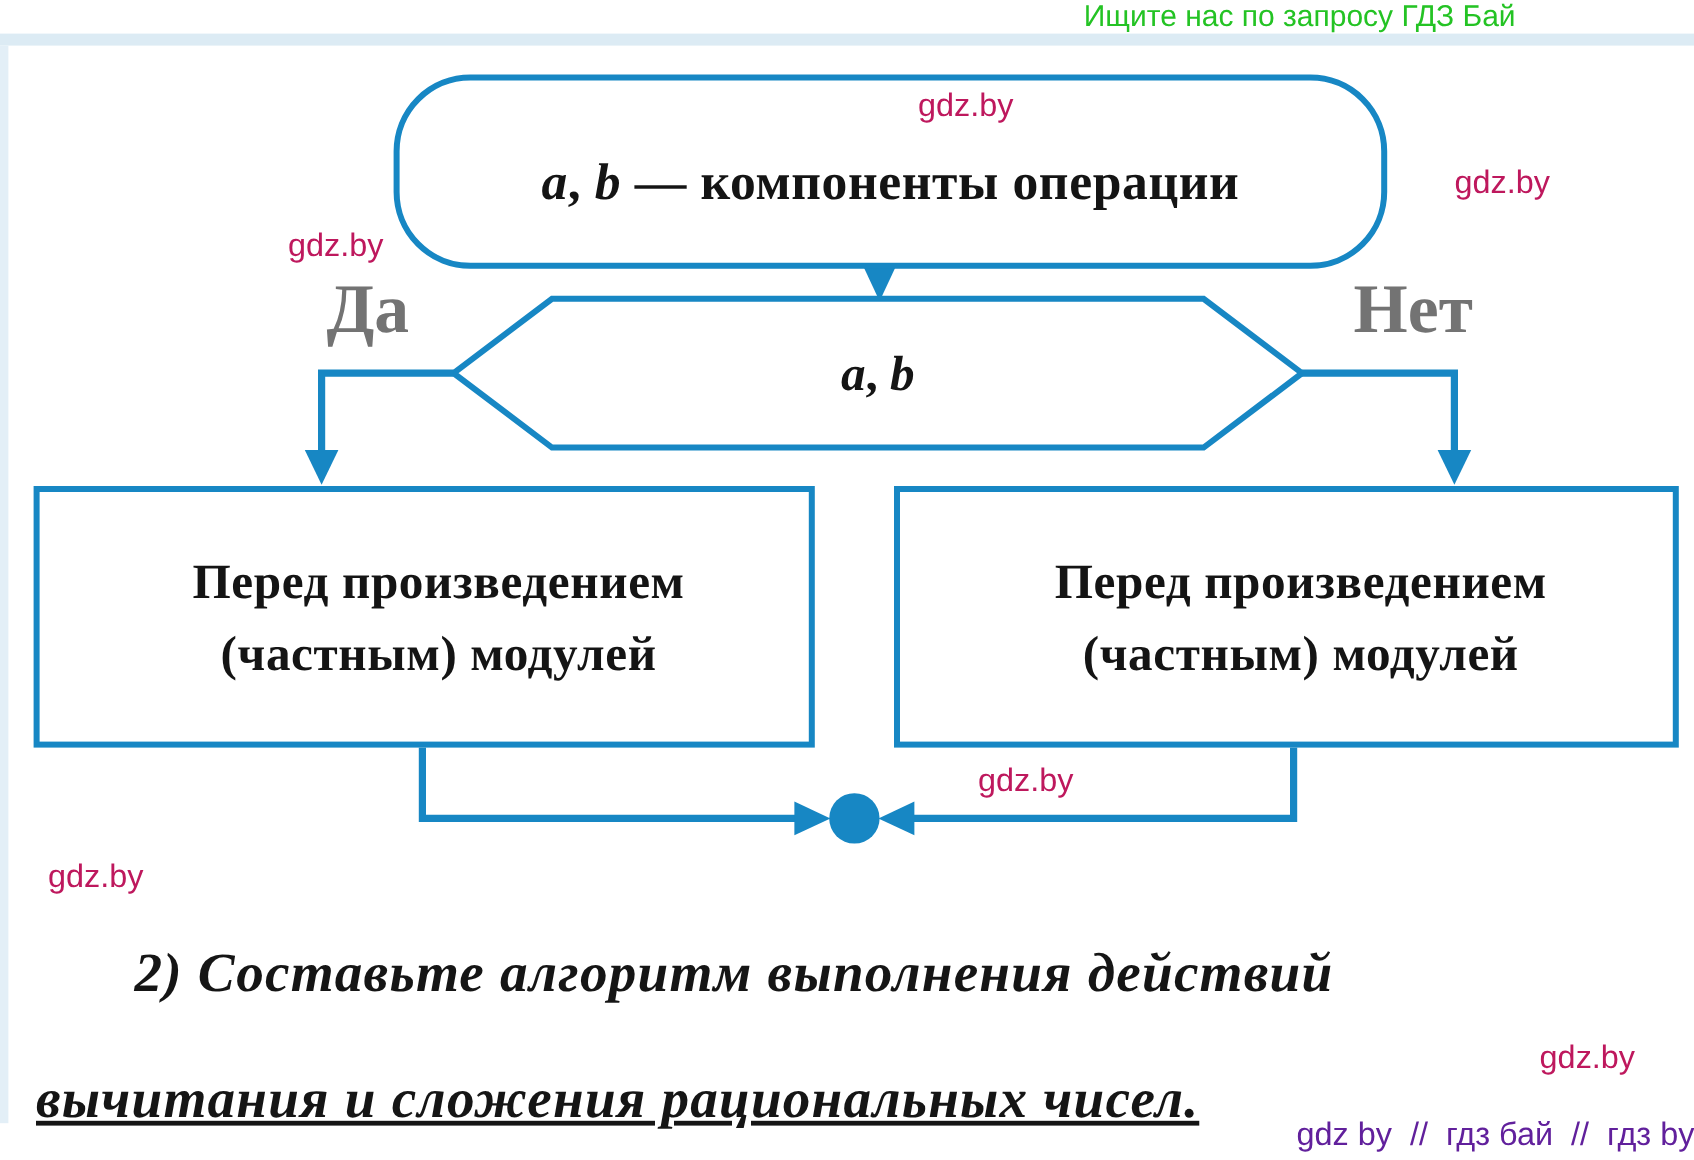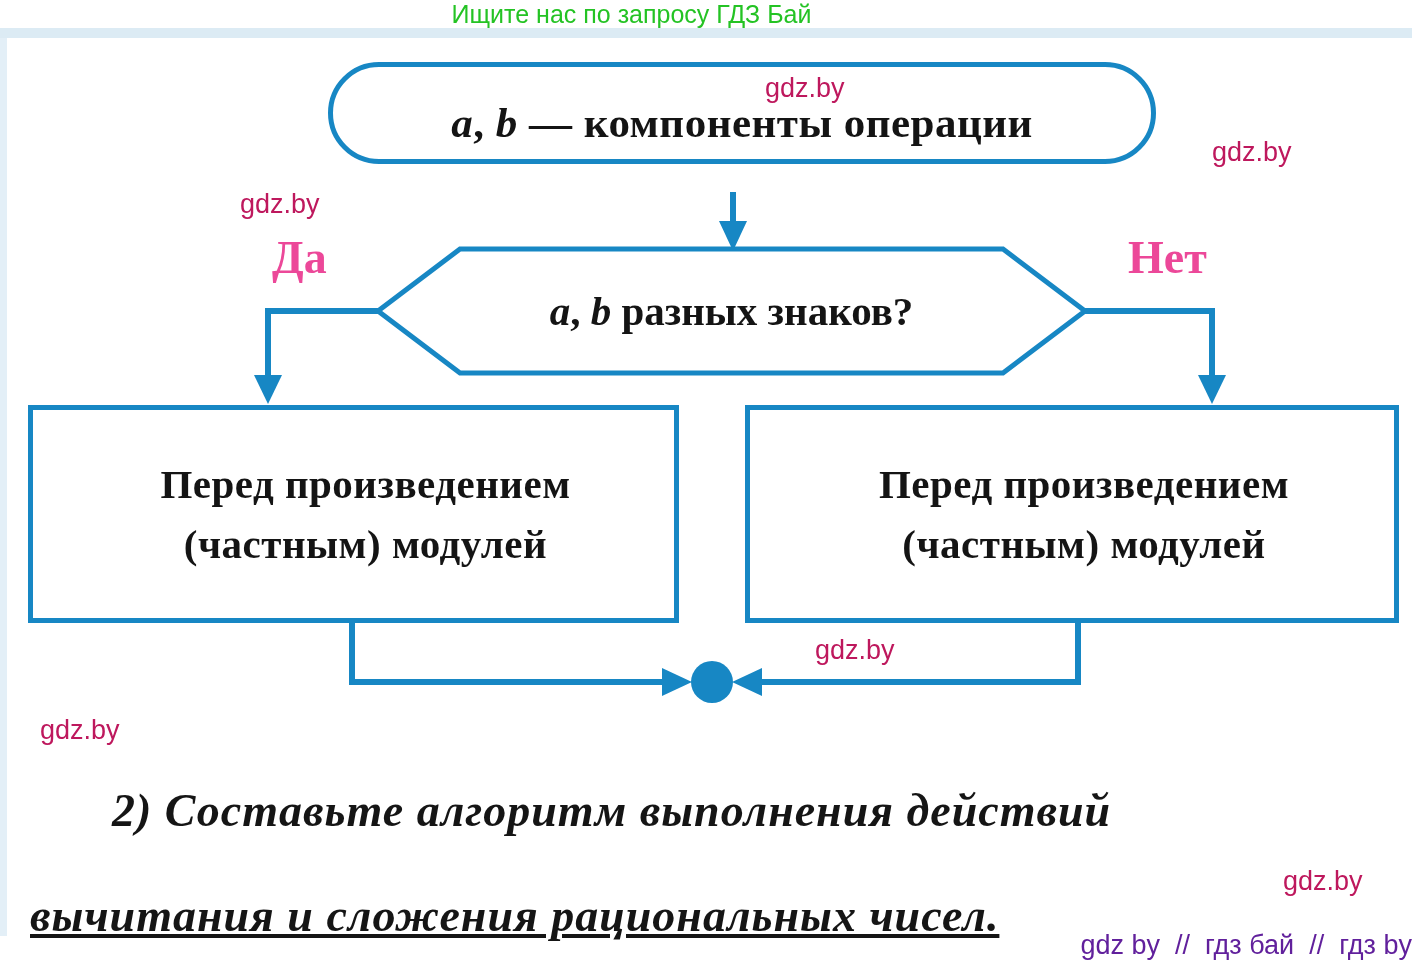--- a/index.html
+++ b/index.html
@@ -3,58 +3,58 @@
 <meta charset="utf-8">
 <style>
   html,body{margin:0;padding:0;}
   body{
     width:1412px;height:967px;position:relative;background:#ffffff;
     font-family:"Liberation Serif", serif;overflow:hidden;
   }
   .abs{position:absolute;}
   
   .banner{
-    left:0;top:0;width:1263px;height:28px;text-align:center;
+    left:0;top:0;width:1263px;height:28px;text-align:right;
     font-family:"Liberation Sans", sans-serif;font-size:25px;line-height:28px;
     color:#24c324;font-weight:400;
   }
   
   .strip-top{left:0;top:28px;width:1412px;height:10px;background:#dcebf4;}
   .strip-left{left:0;top:38px;width:7px;height:898px;background:#e3eff7;}
   
   svg.flow{left:0;top:0;z-index:1;}
   
   .node{
     box-sizing:border-box;border:5px solid #1787c4;background:#ffffff;z-index:2;
     display:flex;align-items:center;justify-content:center;flex-direction:column;
     color:#141414;
   }
   .node-start{
-    left:328px;top:62px;width:828px;height:102px;border-radius:64px;
+    left:328px;top:62px;width:828px;height:162px;border-radius:64px;
   }
   .node-text{
     font-size:43px;font-weight:bold;white-space:pre;letter-spacing:0.5px;
   }
   .node-text i{font-family:"Liberation Serif", serif;font-style:italic;}
   .node-start .node-text{margin-top:18px;}
   .decision-text{
     left:378px;top:249px;width:707px;height:124px;z-index:2;
     display:flex;align-items:center;justify-content:center;
     font-size:41px;font-weight:bold;white-space:pre;color:#141414;
   }
   .node-box{padding:8px 4px;}
   .node-left{left:28px;top:405px;width:651px;height:218px;}
   .node-right{left:745px;top:405px;width:654px;height:218px;}
   .box-line{
     font-size:41px;font-weight:bold;line-height:60px;text-align:center;
     white-space:pre;letter-spacing:0.5px;margin-left:24px;
   }
   
   .branch-label{
-    font-size:46px;font-weight:bold;color:#ec4899;z-index:2;line-height:56px;
+    font-size:58px;font-weight:bold;color:#737373;z-index:2;line-height:56px;
   }
   .label-yes{left:272px;top:230px;}
   .label-no{left:1112px;top:230px;margin-left:16px;}
   
   .wm{
     font-family:"Liberation Sans", sans-serif;font-size:27px;color:#be185d;
     z-index:3;line-height:30px;white-space:pre;
   }
   .wm1{left:765px;top:73px;}
   .wm2{left:1212px;top:137px;}
@@ -113,21 +113,21 @@
     <polygon points="732,682 762,668 762,696" fill="#1787c4"></polygon>
   </g>
 
   <circle cx="712" cy="682" r="21" fill="#1787c4"></circle>
 </svg>
 
 <div class="abs node node-start">
   <div class="node-text"><i>a</i><span>, </span><i>b</i><span> — компоненты операции</span></div>
 </div>
 
-<div class="abs decision-text"><i>a</i><span>, </span><i>b</i><span> разных знаков?</span></div>
+<div class="abs decision-text"><i>a</i><span>, </span><i>b</i></div>
 
 <div class="abs branch-label label-yes">Да</div>
 <div class="abs branch-label label-no">Нет</div>
 
 <div class="abs node node-box node-left">
   <div class="box-line">Перед произведением</div>
   <div class="box-line">(частным) модулей</div>
 </div>
 
 <div class="abs node node-box node-right">

